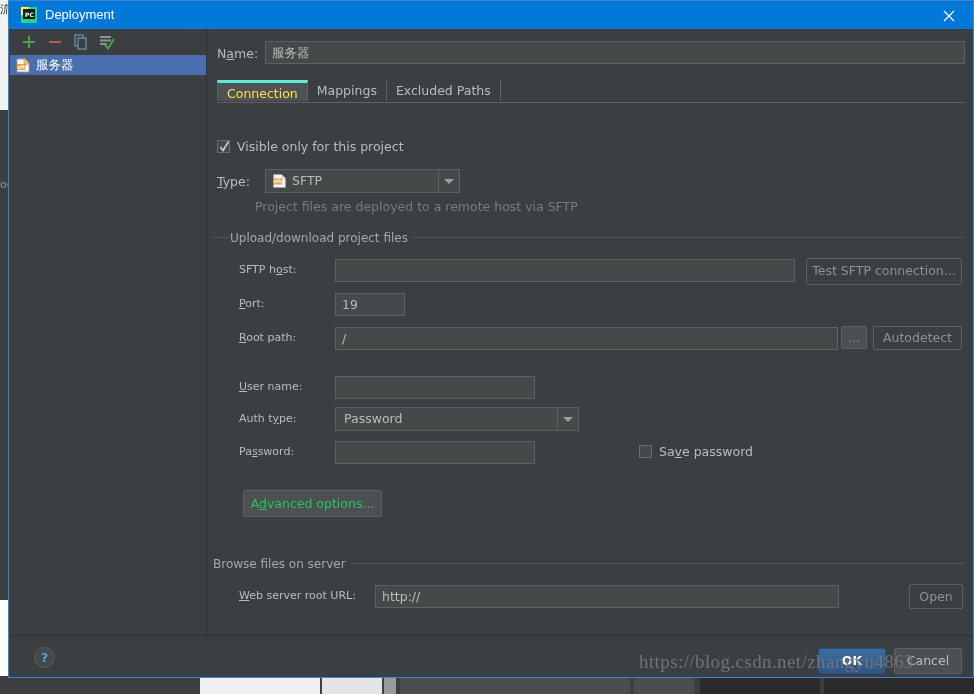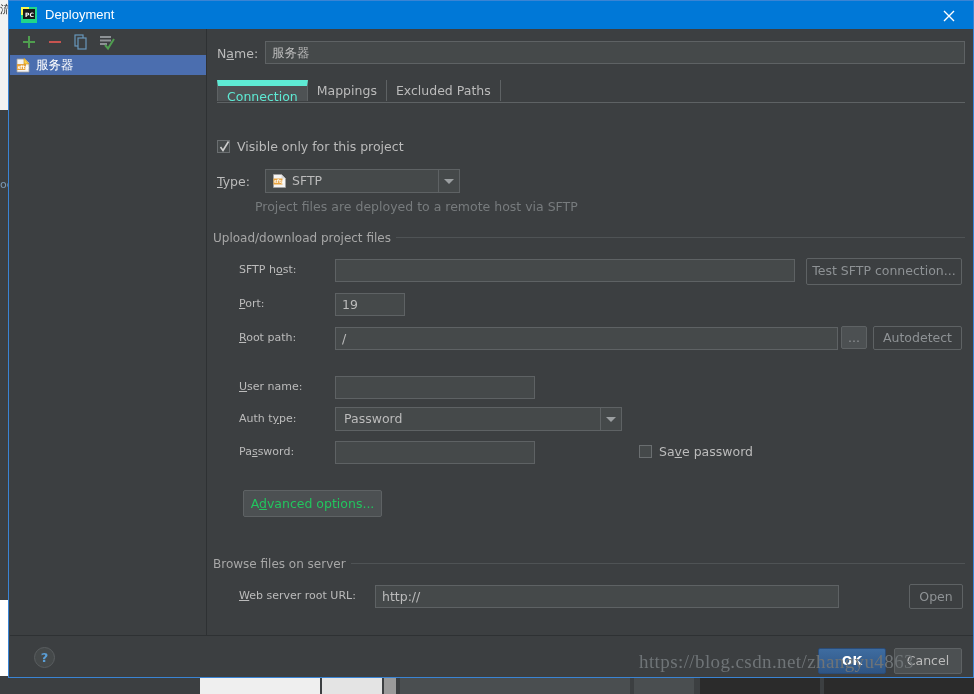--- a/index.html
+++ b/index.html
@@ -204,22 +204,22 @@
     font-size: 12.5px;
     color: #bbbbbb;
     font-family: "DejaVu Sans", sans-serif;
     cursor: pointer;
     border-right: 1px solid #5e6264;
     box-sizing: border-box;
   }
   .tab.first { border-left: 1px solid #5e6264; }
   .tab.active {
     background: #4e5254;
-    border-top: 6px solid #5eead4;
-    color: #5eead4;
+    border-top: 3px solid #5eead4;
+    color: #fde047;
   }
 
   
   .content { position: absolute; left: 0; top: 74px; width: 766px; height: 532px; }
 
   .chk-row { position: absolute; left: 10px; top: 36px; }
   .checkbox {
     position: absolute; left: 0; top: 1px;
     width: 13px; height: 13px;
     background: #45494a;
@@ -545,40 +545,40 @@
             </svg>
           </span>
           <span class="combo-text" style="left:26px;">SFTP</span>
           <span class="combo-arrow-box">
             <span class="combo-arrow"></span>
           </span>
         </div>
       </div>
       <div class="type-hint">Project files are deployed to a remote host via SFTP</div>
 
-      <div class="group-title" style="left:6px; top:128px;">Upload/download project files</div>
+      <div class="group-title" style="left:23px; top:128px;">Upload/download project files</div>
       <div class="group-line" style="left:6px; top:134px; width:752px;"></div>
 
       <span class="form-label" style="left:32px; top:160px;">SFTP h<span class="mn">o</span>st:</span>
       <div class="textfield" style="left:128px; top:156px; width:460px;"></div>
       <div class="btn flat" style="left:599px; top:155px; width:156px;">Test SFTP connection...</div>
 
       <span class="form-label" style="left:32px; top:194px;"><span class="mn">P</span>ort:</span>
       <div class="textfield" style="left:128px; top:190px; width:70px;">19</div>
 
       <span class="form-label" style="left:32px; top:228px;"><span class="mn">R</span>oot path:</span>
       <div class="textfield" style="left:128px; top:224px; width:503px;">/</div>
       <div class="btn" style="left:634px; top:223px; width:26px; height:23px; line-height:21px;">...</div>
       <div class="btn flat" style="left:666px; top:223px; width:89px; height:24px; line-height:22px;">Autodetect</div>
 
       <span class="form-label" style="left:32px; top:277px;"><span class="mn">U</span>ser name:</span>
       <div class="textfield" style="left:128px; top:273px; width:200px;"></div>
 
       <span class="form-label" style="left:32px; top:309px;">Auth t<span class="mn">y</span>pe:</span>
-      <div class="combo" style="left:128px; top:304px; width:287px;">
+      <div class="combo" style="left:128px; top:304px; width:244px;">
         <span class="combo-text">Password</span>
         <span class="combo-arrow-box">
           <span class="combo-arrow"></span>
         </span>
       </div>
 
       <span class="form-label" style="left:32px; top:342px;">Pa<span class="mn">s</span>sword:</span>
       <div class="textfield" style="left:128px; top:338px; width:200px;"></div>
 
       <div style="position:absolute; left:432px; top:341px;">

